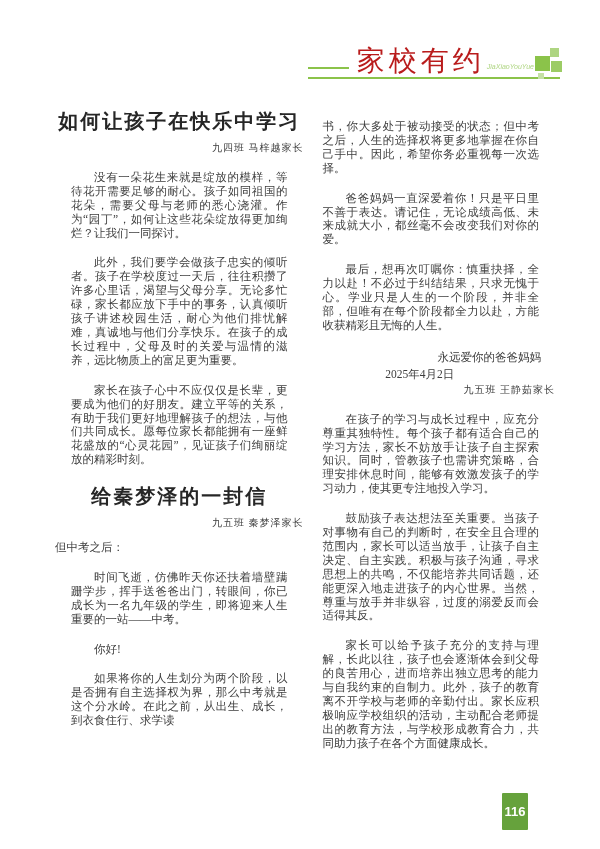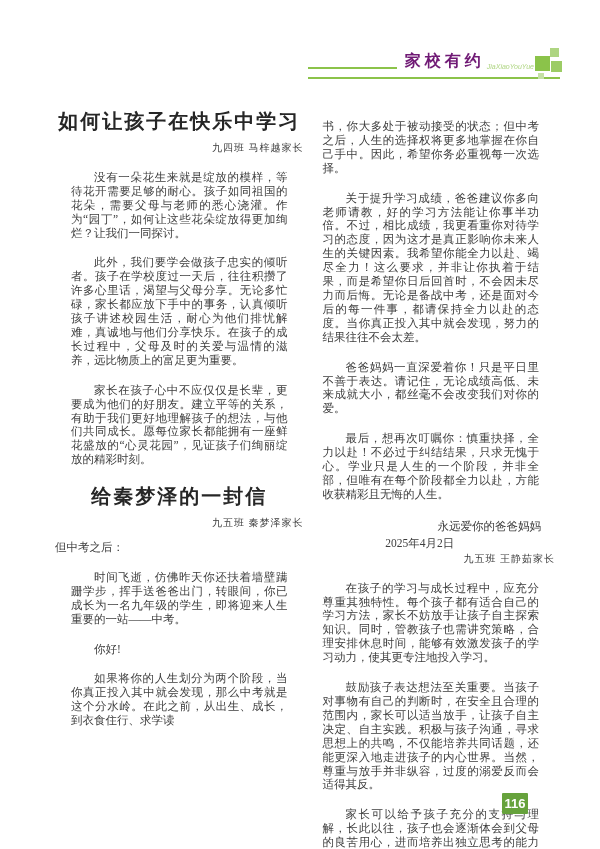--- a/index.html
+++ b/index.html
@@ -20,22 +20,22 @@
     border-bottom:2px solid #8bc34a;
     padding-bottom:5px; padding-right:26px;
     box-sizing:border-box;
   }
   .header-rule {
     flex:1; height:2px; background:#8bc34a;
     margin-bottom:3px; margin-right:8px;
   }
   .header-title {
     font-family:"Liberation Sans","DejaVu Sans",sans-serif;
-    font-weight:bold; font-size:16px; line-height:22px;
-    color:#701a75; letter-spacing:4px; white-space:nowrap;
+    font-weight:normal; font-size:28px; line-height:22px;
+    color:#b91c1c; letter-spacing:4px; white-space:nowrap;
   }
   .header-sub {
     font-family:"Liberation Sans","DejaVu Sans",sans-serif;
     font-style:italic; font-size:7px; color:#aed581;
     margin-left:2px; margin-bottom:2px; white-space:nowrap;
   }
   .header-icon { position:absolute; right:-6px; top:-4px; }
 
   
   .columns {
@@ -56,21 +56,21 @@
   }
   .b-para { text-indent:2em; text-align:justify; margin:16px; }
   .b-cont { text-indent:0; }
   .b-salutation { text-indent:0; margin:0; }
   .b-signature { text-align:right; padding-right:14px; margin-top:8px; line-height:17px; }
   .b-date { text-align:center; padding-right:22px; line-height:17px; }
 
   
   .pagenum {
     position:absolute; left:502px; top:793px;
-    width:26px; height:21px;
+    width:26px; height:37px;
     background:#66a23c; color:#ffffff;
     font-family:"Liberation Sans","DejaVu Sans",sans-serif;
     font-size:13px; font-weight:bold;
     display:flex; align-items:center; justify-content:center;
     border-radius:1px;
   }
 </style>
 </head>
 <body>
 
@@ -93,25 +93,24 @@
         <div class="b-title">如何让孩子在快乐中学习</div>
         <div class="b-author">九四班  马梓越家长</div>
         <div class="b-para">没有一朵花生来就是绽放的模样，等待花开需要足够的耐心。孩子如同祖国的花朵，需要父母与老师的悉心浇灌。作为“园丁”，如何让这些花朵绽放得更加绚烂？让我们一同探讨。</div>
         <div class="b-para">此外，我们要学会做孩子忠实的倾听者。孩子在学校度过一天后，往往积攒了许多心里话，渴望与父母分享。无论多忙碌，家长都应放下手中的事务，认真倾听孩子讲述校园生活，耐心为他们排忧解难，真诚地与他们分享快乐。在孩子的成长过程中，父母及时的关爱与温情的滋养，远比物质上的富足更为重要。</div>
         <div class="b-para">家长在孩子心中不应仅仅是长辈，更要成为他们的好朋友。建立平等的关系，有助于我们更好地理解孩子的想法，与他们共同成长。愿每位家长都能拥有一座鲜花盛放的“心灵花园”，见证孩子们绚丽绽放的精彩时刻。</div>
         <div class="b-title">给秦梦泽的一封信</div>
         <div class="b-author">九五班  秦梦泽家长</div>
         <div class="b-salutation">但中考之后：</div>
         <div class="b-para">时间飞逝，仿佛昨天你还扶着墙壁蹒跚学步，挥手送爸爸出门，转眼间，你已成长为一名九年级的学生，即将迎来人生重要的一站——中考。</div>
         <div class="b-para">你好!</div>
-        <div class="b-para">如果将你的人生划分为两个阶段，当你真正投入其中就会发现，那么中考就是这个分水岭。在此之前，从出生、成长，到衣食住行、求学读</div>
+        <div class="b-para">如果将你的人生划分为两个阶段，以是否拥有自主选择权为界，那么中考就是这个分水岭。在此之前，从出生、成长，到衣食住行、求学读</div>
       </div>
     <div class="col" id="col-right">
         <div class="b-para b-cont">书，你大多处于被动接受的状态；但中考之后，人生的选择权将更多地掌握在你自己手中。因此，希望你务必重视每一次选择。</div>
-        <div class="b-para">关于提升学习成绩，爸爸建议你多向老师请教，好的学习方法能让你事半功倍。不过，相比成绩，我更看重你对待学习的态度，因为这才是真正影响你未来人生的关键因素。我希望你能全力以赴、竭尽全力！这么要求，并非让你执着于结果，而是希望你日后回首时，不会因未尽力而后悔。无论是备战中考，还是面对今后的每一件事，都请保持全力以赴的态度。当你真正投入其中就会发现，努力的结果往往不会太差。</div>
         <div class="b-para">爸爸妈妈一直深爱着你！只是平日里不善于表达。请记住，无论成绩高低、未来成就大小，都丝毫不会改变我们对你的爱。</div>
         <div class="b-para">最后，想再次叮嘱你：慎重抉择，全力以赴！不必过于纠结结果，只求无愧于心。学业只是人生的一个阶段，并非全部，但唯有在每个阶段都全力以赴，方能收获精彩且无悔的人生。</div>
         <div class="b-signature">永远爱你的爸爸妈妈</div>
         <div class="b-date">2025年4月2日</div>
         <div class="b-author">九五班  王静茹家长</div>
         <div class="b-para">在孩子的学习与成长过程中，应充分尊重其独特性。每个孩子都有适合自己的学习方法，家长不妨放手让孩子自主探索知识。同时，管教孩子也需讲究策略，合理安排休息时间，能够有效激发孩子的学习动力，使其更专注地投入学习。</div>
         <div class="b-para">鼓励孩子表达想法至关重要。当孩子对事物有自己的判断时，在安全且合理的范围内，家长可以适当放手，让孩子自主决定、自主实践。积极与孩子沟通，寻求思想上的共鸣，不仅能培养共同话题，还能更深入地走进孩子的内心世界。当然，尊重与放手并非纵容，过度的溺爱反而会适得其反。</div>
         <div class="b-para">家长可以给予孩子充分的支持与理解，长此以往，孩子也会逐渐体会到父母的良苦用心，进而培养出独立思考的能力与自我约束的自制力。此外，孩子的教育离不开学校与老师的辛勤付出。家长应积极响应学校组织的活动，主动配合老师提出的教育方法，与学校形成教育合力，共同助力孩子在各个方面健康成长。</div>
       </div>
   </div>

